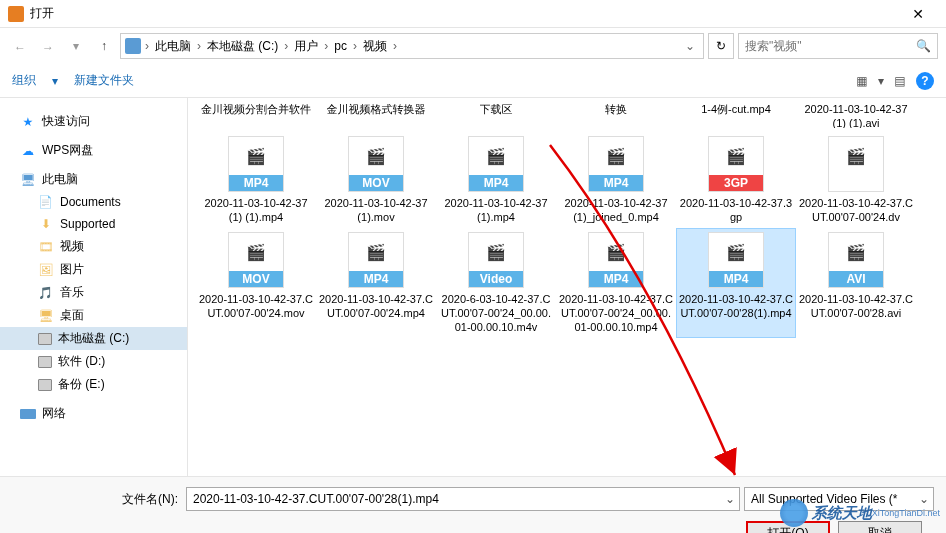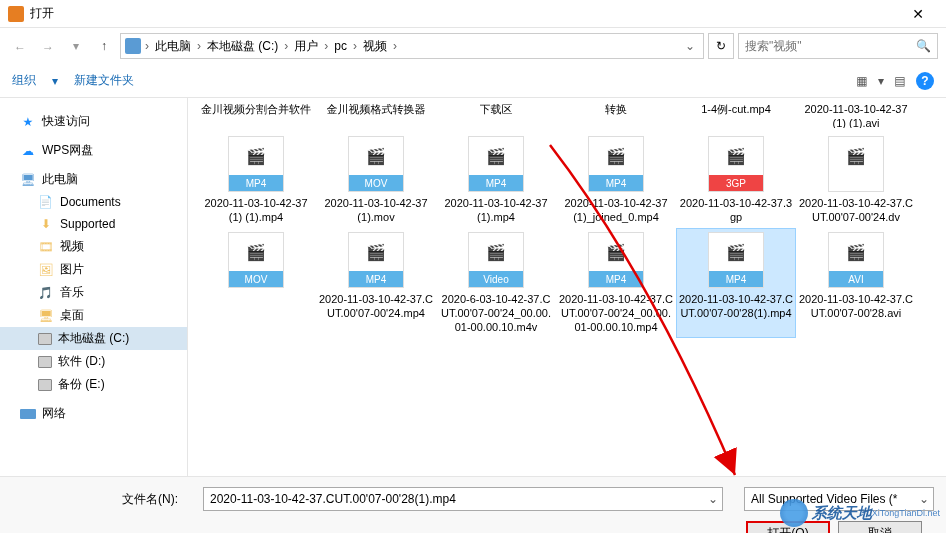--- a/index.html
+++ b/index.html
@@ -36,31 +36,31 @@
 .sb-icon.wps { color: #1a8cff; }
 .sb-icon.pc { color: #5a9bd4; }
 .sb-icon.folder-normal { color: #f0c060; }
 .sb-icon.drive { width: 14px; height: 12px; background: #d0d0d0; border: 1px solid #888; border-radius: 1px; }
 .sb-icon.net { width: 16px; height: 10px; background: #5a9bd4; border-radius: 1px; }
 .content { flex: 1; overflow-y: auto; padding: 4px 8px; display: flex; flex-wrap: wrap; align-content: flex-start; gap: 0; }
 .file-item { width: 120px; display: flex; flex-direction: column; align-items: center; padding: 4px 2px; cursor: pointer; text-align: center; }
 .file-item.selected { background: #cce8ff; border: 1px solid #99d1ff; padding: 3px 1px; }
 .file-thumb { width: 56px; height: 56px; background: #fff; border: 1px solid #ddd; display: flex; flex-direction: column; align-items: center; justify-content: flex-end; margin-bottom: 4px; position: relative; }
 .file-thumb-icon { position: absolute; top: 10px; color: #5a9bd4; font-size: 16px; }
-.file-badge { height: 16px; width: 100%; display: flex; align-items: center; justify-content: center; font-size: 10px; font-weight: normal; color: #fff; }
+.file-badge { height: 16px; width: 100%; display: flex; align-items: center; justify-content: center; font-size: 12px; font-weight: bold; color: #fff; }
 .badge-mp4 { background: #5bb3e8; }
 .badge-mov { background: #5bb3e8; }
 .badge-3gp { background: #ef4444; text-align: right; }
 .badge-video { background: #5bb3e8; }
 .badge-avi { background: #5bb3e8; }
 .badge-none { background: #fff; }
 .file-label { font-size: 11px; line-height: 14px; word-break: break-all; max-height: 42px; overflow: hidden; }
 .file-item.clipped { padding-top: 0; height: 30px; justify-content: flex-start;}
 .footer { border-top: 1px solid #e5e5e5; padding: 10px 12px; display: flex; flex-direction: column; gap: 10px; background: #f8f8f8; }
-.footer-row { display: flex; align-items: center; gap: 21px; }
+.footer-row { display: flex; align-items: center; gap: 4px; }
 .fname-label { width: 170px; text-align: right; padding-right: 4px;}
 .fname-input { flex: 1; height: 24px; border: 1px solid #aaa; padding: 0 6px; background: #fff; position: relative; }
 .fname-input input { border: none; outline: none; width: 100%; height: 100%; }
 .fname-drop { position: absolute; right: 4px; top: 4px; color: #555; }
 .filetype { width: 190px; height: 24px; border: 1px solid #aaa; padding: 0 6px; background: #fff; display: flex; align-items: center; position: relative; white-space: nowrap; overflow: hidden;}
 .filetype-drop { position: absolute; right: 4px; color: #555; }
 .btn-row { display: flex; justify-content: flex-end; gap: 8px; padding-right: 12px;}
 .btn { min-width: 84px; height: 24px; border: 1px solid #888; background: #e8e8e8; cursor: pointer; display: flex; align-items: center; justify-content: center; }
 .btn.primary { border: 2px solid #e00000; }
 .arrow-svg { position: absolute; left: 540px; top: 135px; pointer-events: none; z-index: 5;}
@@ -232,20 +232,21 @@
           <div class="file-thumb-icon">🎬</div>
           <div class="file-badge badge-none"></div>
         </div>
         <div class="file-label">2020-11-03-10-42-37.CUT.00'07-00'24.dv</div>
       </div>
       <div class="file-item">
         <div class="file-thumb">
           <div class="file-thumb-icon">🎬</div>
           <div class="file-badge badge-mov">MOV</div>
         </div>
+        <div class="file-label">2020-11-03-10-42-37.CUT.00'07-00'24.mov</div>
       </div>
       <div class="file-item">
         <div class="file-thumb">
           <div class="file-thumb-icon">🎬</div>
           <div class="file-badge badge-mp4">MP4</div>
         </div>
         <div class="file-label">2020-11-03-10-42-37.CUT.00'07-00'24.mp4</div>
       </div>
       <div class="file-item">
         <div class="file-thumb">

